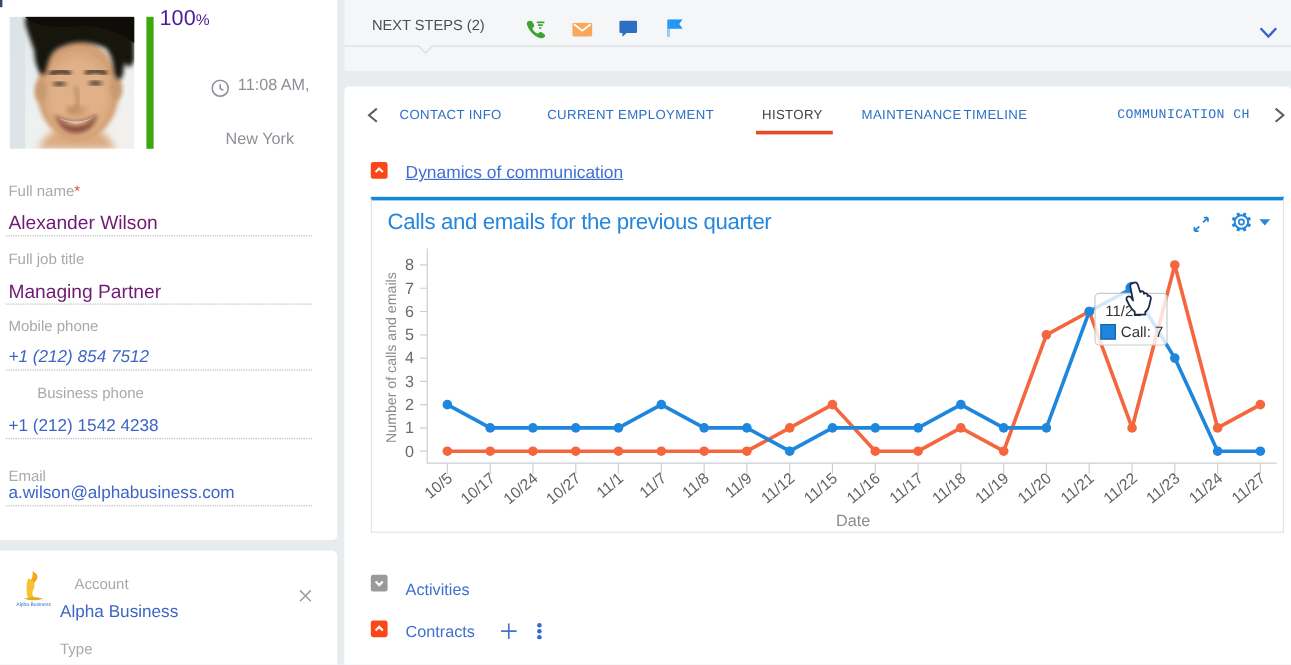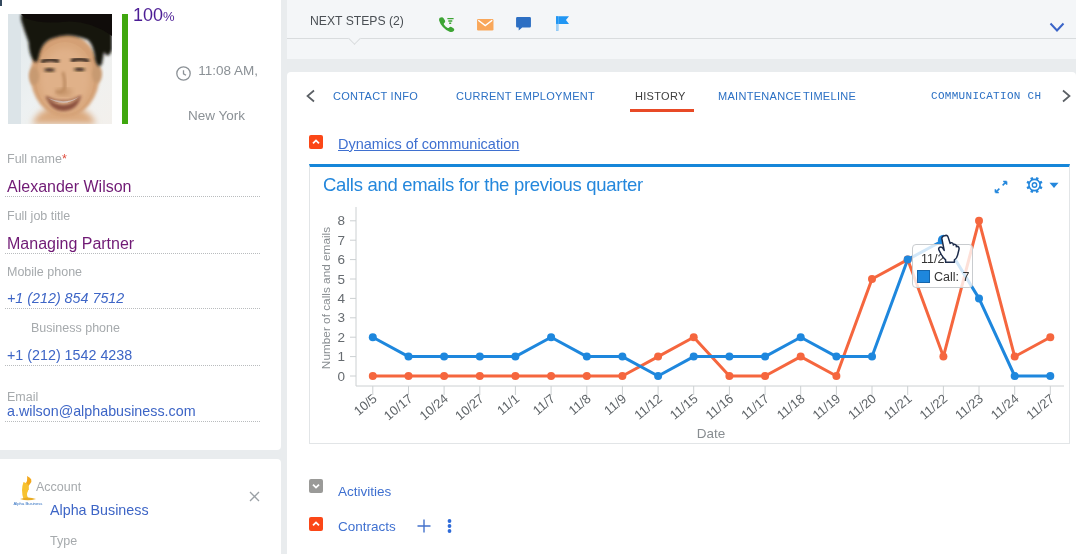--- a/index.html
+++ b/index.html
@@ -117,21 +117,21 @@
 <div class="abs lbl" style="left:7px;top:390px;">Email</div>
 <div class="abs link" style="left:7px;top:403px;">a.wilson@alphabusiness.com</div>
 <div class="abs dotted" style="top:421px;"></div>
 
 <svg class="abs" style="left:10px;top:475px;" width="36" height="34" viewBox="0 0 36 34">
   <path d="M17 1 Q24 4 20 9 Q17 12 19 15 Q13 13 15 9 Q18 6 17 1 Z" fill="#f3a81c"></path>
   <path d="M13.5 7 Q21 9 18 16 Q15.5 20 19 24 L13.5 24 Q10.5 15 13.5 7 Z" fill="#f7c230"></path>
   <path d="M10 24 Q18 21 26 24 Q18 26.5 10 24 Z" fill="#e9ab24"></path>
   <text x="18" y="30" text-anchor="middle" font-size="4.2" fill="#2b6cbf">Alpha Business</text>
 </svg>
-<div class="abs lbl" style="left:36px;top:480px;">Account</div>
+<div class="abs lbl" style="left:62px;top:480px;">Account</div>
 <div class="abs link" style="left:50px;top:502px;">Alpha Business</div>
 <svg class="abs" style="left:249px;top:491px;" width="11" height="11" viewBox="0 0 11 11">
   <path d="M1 1 L10 10 M10 1 L1 10" stroke="#9aa0a5" stroke-width="1.3"></path>
 </svg>
 <div class="abs lbl" style="left:50px;top:534px;">Type</div>
 
 <div class="abs" id="nsbar"></div>
 <div class="abs" id="nsline"></div>
 <div class="abs" id="nsnotch"></div>
 <div class="abs" id="nstitle">NEXT STEPS (2)</div>

